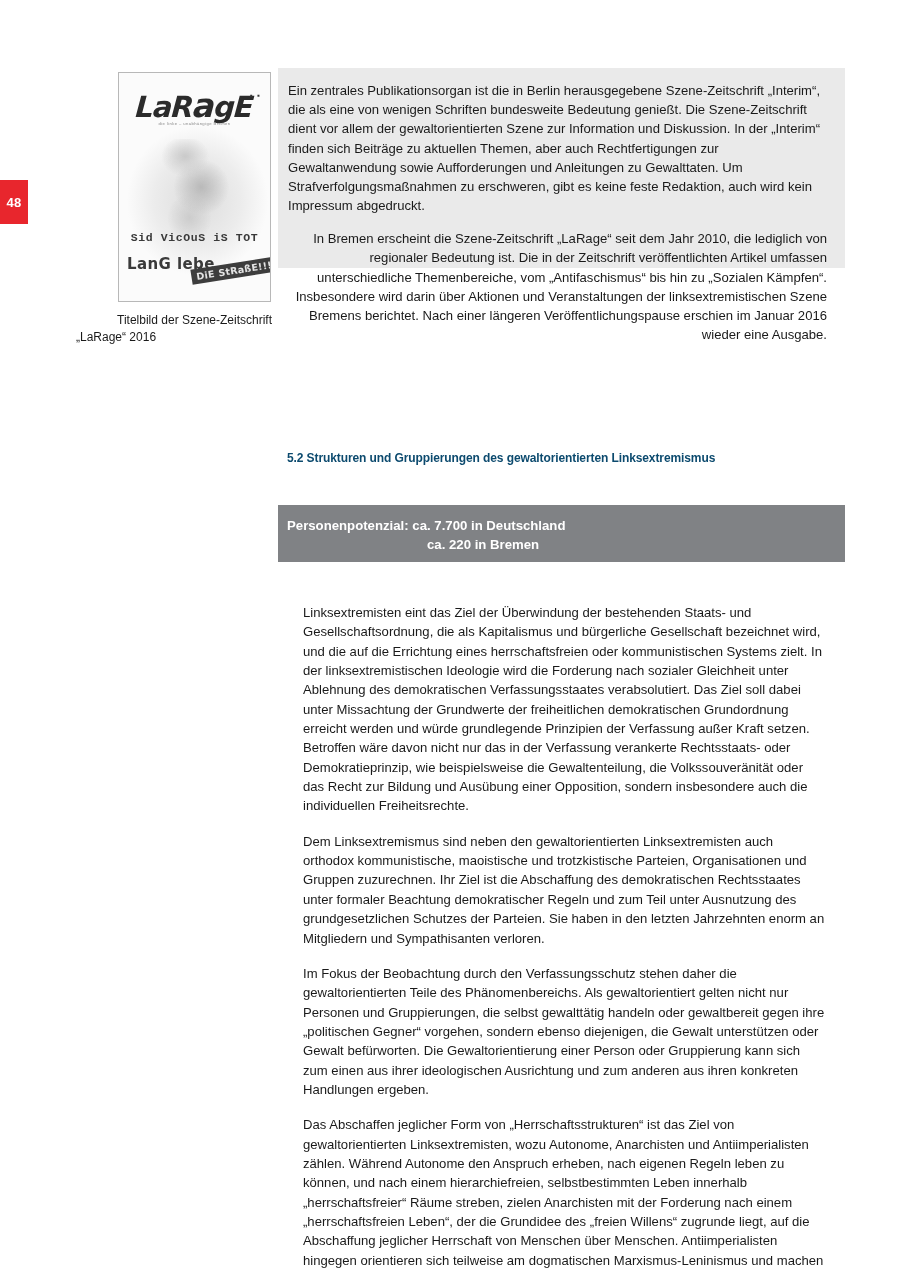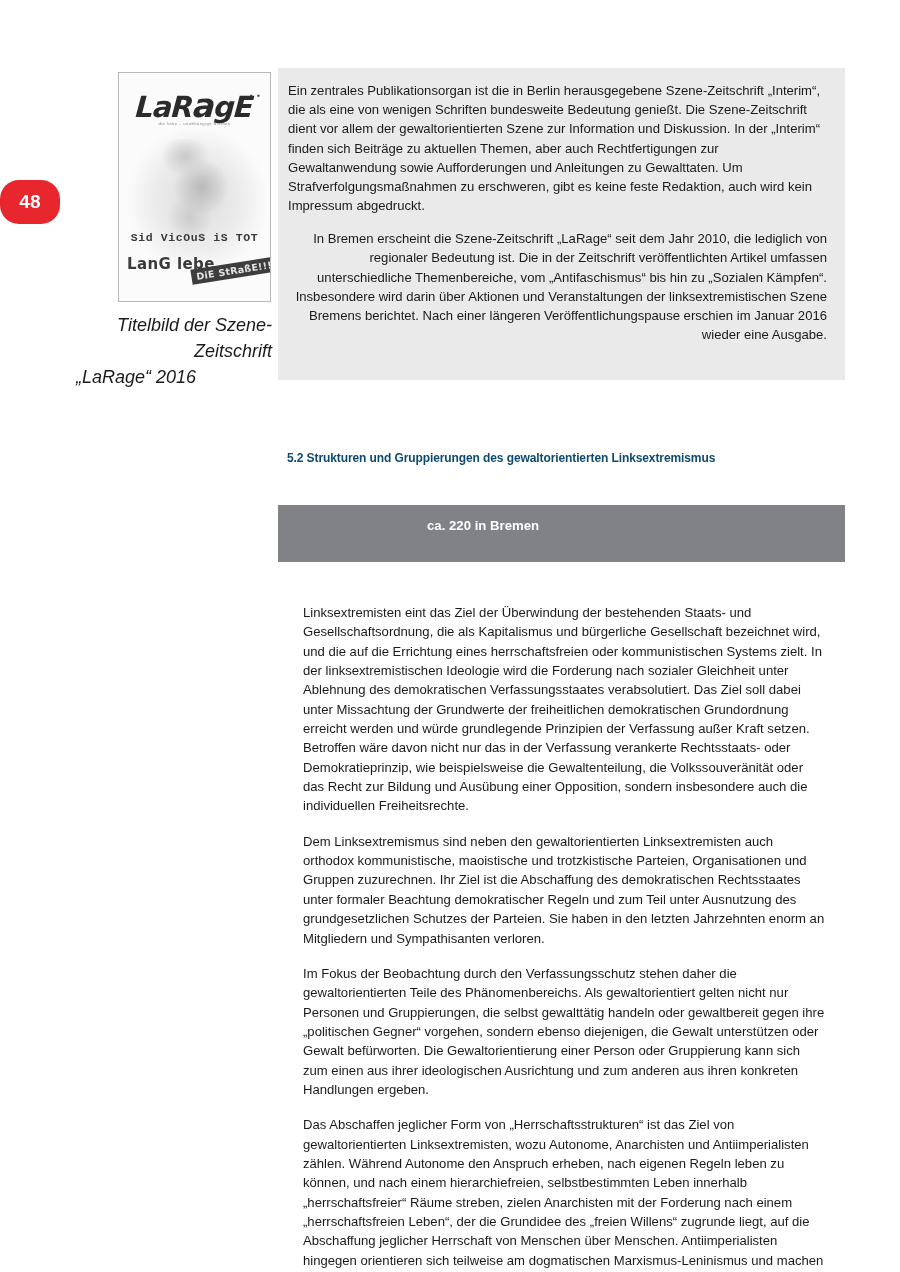--- a/index.html
+++ b/index.html
@@ -14,31 +14,30 @@
     font-family: "Liberation Sans", sans-serif;
     color: #1a1a1a;
     overflow: hidden;
   }
 
   
   .page-badge {
     position: absolute;
     left: 0;
     top: 180px;
-    width: 60px;
+    width: 28px;
     height: 44px;
     background: #e8262d;
     color: #ffffff;
-    font-size: 19px;
+    font-size: 13px;
     font-weight: bold;
     display: flex;
     align-items: center;
     justify-content: center;
     letter-spacing: .3px;
-    border-radius: 19px;
   }
 
   
   .figure-wrap {
     position: absolute;
     left: 118px;
     top: 72px;
     width: 155px;
   }
   .cover {
@@ -133,37 +132,36 @@
     color: #e4e4e4;
     font-family: "DejaVu Sans", sans-serif;
     font-weight: bold;
     font-size: 9.5px;
     padding: 2px 5px;
     letter-spacing: .3px;
     white-space: nowrap;
   }
   .figure-caption {
     margin-top: 10px;
-    font-style: italic;
-    font-size: 18px;
+    font-size: 12px;
     line-height: 1.45;
     color: #1a1a1a;
     width: 200px;
     margin-left: -46px;
   }
   .figure-caption .l1 { display: block; text-align: right; }
   .figure-caption .l2 { display: block; text-align: left; padding-left: 4px; }
 
   
   .intro-block {
     position: absolute;
     left: 278px;
     top: 68px;
     width: 567px;
-    height: 312px;
+    height: 200px;
     background: #eaeaea;
     box-sizing: border-box;
     padding: 13px 18px 8px 10px;
   }
   .intro-block p {
     margin: 0;
     font-size: 13.1px;
     line-height: 1.465;
     color: #1a1a1a;
   }
@@ -239,20 +237,21 @@
 </div>
 
 <div class="intro-block">
   <p>Ein zentrales Publikationsorgan ist die in Berlin herausgegebene Szene-Zeitschrift „Interim“, die als eine von wenigen Schriften bundesweite Bedeutung genießt. Die Szene-Zeitschrift dient vor allem der gewaltorientierten Szene zur Information und Diskussion. In der „Interim“ finden sich Beiträge zu aktuellen Themen, aber auch Rechtfertigungen zur Gewaltanwendung sowie Aufforderungen und Anleitungen zu Gewalttaten. Um Strafverfolgungsmaßnahmen zu erschweren, gibt es keine feste Redaktion, auch wird kein Impressum abgedruckt.</p>
   <p>In Bremen erscheint die Szene-Zeitschrift „LaRage“ seit dem Jahr 2010, die lediglich von regionaler Bedeutung ist. Die in der Zeitschrift veröffentlichten Artikel umfassen unterschiedliche Themenbereiche, vom „Antifaschismus“ bis hin zu „Sozialen Kämpfen“. Insbesondere wird darin über Aktionen und Veranstaltungen der linksextremistischen Szene Bremens berichtet. Nach einer längeren Veröffentlichungspause erschien im Januar 2016 wieder eine Ausgabe.</p>
 </div>
 
 <h2 class="section-heading">5.2 Strukturen und Gruppierungen des gewaltorientierten Linksextremismus</h2>
 
 <div class="stat-box">
+  <div class="row1">Personenpotenzial: ca. 7.700 in Deutschland</div>
   <div class="row2">ca. 220 in Bremen</div>
 </div>
 
 <div class="body-copy">
   <p>Linksextremisten eint das Ziel der Überwindung der bestehenden Staats- und Gesellschaftsordnung, die als Kapitalismus und bürgerliche Gesellschaft bezeichnet wird, und die auf die Errichtung eines herrschaftsfreien oder kommunistischen Systems zielt. In der linksextremistischen Ideologie wird die Forderung nach sozialer Gleichheit unter Ablehnung des demokratischen Verfassungsstaates verabsolutiert. Das Ziel soll dabei unter Missachtung der Grundwerte der freiheitlichen demokratischen Grundordnung erreicht werden und würde grundlegende Prinzipien der Verfassung außer Kraft setzen. Betroffen wäre davon nicht nur das in der Verfassung verankerte Rechtsstaats- oder Demokratieprinzip, wie beispielsweise die Gewaltenteilung, die Volkssouveränität oder das Recht zur Bildung und Ausübung einer Opposition, sondern insbesondere auch die individuellen Freiheitsrechte.</p>
   <p>Dem Linksextremismus sind neben den gewaltorientierten Linksextremisten auch orthodox kommunistische, maoistische und trotzkistische Parteien, Organisationen und Gruppen zuzurechnen. Ihr Ziel ist die Abschaffung des demokratischen Rechtsstaates unter formaler Beachtung demokratischer Regeln und zum Teil unter Ausnutzung des grundgesetzlichen Schutzes der Parteien. Sie haben in den letzten Jahrzehnten enorm an Mitgliedern und Sympathisanten verloren.</p>
   <p>Im Fokus der Beobachtung durch den Verfassungsschutz stehen daher die gewaltorientierten Teile des Phänomenbereichs. Als gewaltorientiert gelten nicht nur Personen und Gruppierungen, die selbst gewalttätig handeln oder gewaltbereit gegen ihre „politischen Gegner“ vorgehen, sondern ebenso diejenigen, die Gewalt unterstützen oder Gewalt befürworten. Die Gewaltorientierung einer Person oder Gruppierung kann sich zum einen aus ihrer ideologischen Ausrichtung und zum anderen aus ihren konkreten Handlungen ergeben.</p>
   <p>Das Abschaffen jeglicher Form von „Herrschaftsstrukturen“ ist das Ziel von gewaltorientierten Linksextremisten, wozu Autonome, Anarchisten und Antiimperialisten zählen. Während Autonome den Anspruch erheben, nach eigenen Regeln leben zu können, und nach einem hierarchiefreien, selbstbestimmten Leben innerhalb „herrschaftsfreier“ Räume streben, zielen Anarchisten mit der Forderung nach einem „herrschaftsfreien Leben“, der die Grundidee des „freien Willens“ zugrunde liegt, auf die Abschaffung jeglicher Herrschaft von Menschen über Menschen. Antiimperialisten hingegen orientieren sich teilweise am dogmatischen Marxismus-Leninismus und machen den „Kapitalismus“ für alle negativen Zustände in der Welt verantwortlich.</p>
 </div>
 

